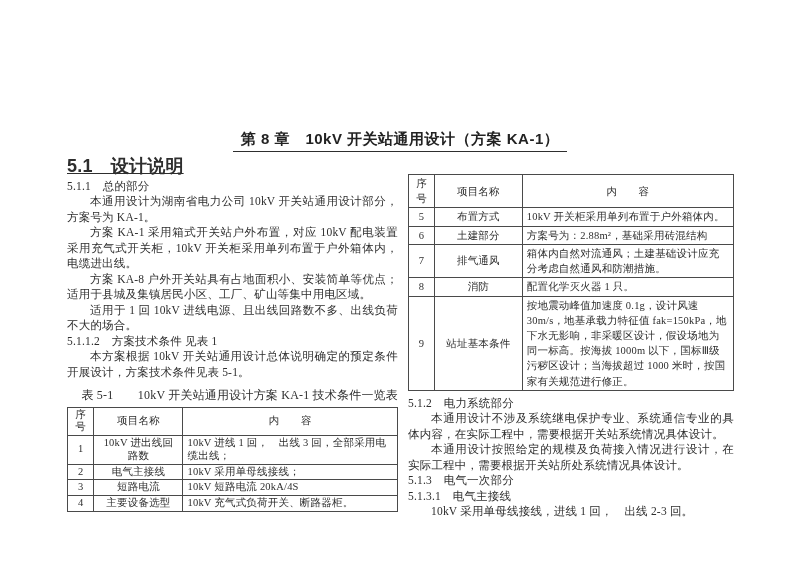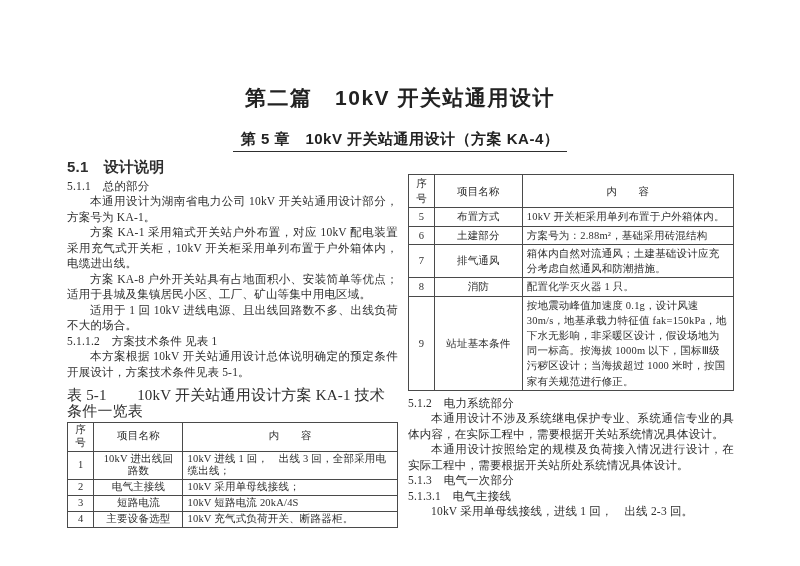--- a/index.html
+++ b/index.html
@@ -42,31 +42,32 @@
     font-size: 11.5px;
     line-height: 15.5px;
     text-align: justify;
     letter-spacing: 0.2px;
   }
   .col-left  { left: 67px;  top: 159px; width: 331px; }
   .col-right { left: 408px; top: 174px; width: 326px; }
   .h-major {
     font-family: "Liberation Sans", sans-serif;
     font-weight: bold;
-    font-size: 15px;
+    font-size: 18px;
     margin: 0 0 4px 0;
     text-align: left;
+    text-decoration: underline;
   }
   .h-sub { margin: 0; text-align: left; }
   p.body { margin: 0; text-indent: 2em; font-family: Liberation Serif, serif; }
   .tbl-caption {
     margin: 8px 0 3px 0;
-    text-align: left;
+    text-align: right;
     text-indent: 0;
-    font-size: 15px;
+    font-size: 12px;
   }
   table.tech {
     border-collapse: collapse;
     width: 100%;
     table-layout: fixed;
     font-size: 10.5px;
     color: #2e2e2e;
     text-align: left;
   }
   table.tech th, table.tech td {
@@ -82,24 +83,23 @@
   td.c-num  { text-align: center; }
   td.c-name { text-align: center; }
   td.c-content { text-align: left; }
   .mt5 { margin-top: 5px; }
 </style>
 </head>
 <body>
 
 <div class="page">
 
-  <div class="doc-title">第二篇　10kV 开关站通用设计</div>
 
   <div class="chapter-wrap">
-    <span class="chapter-title">第 5 章　10kV 开关站通用设计（方案 KA-4）</span>
+    <span class="chapter-title">第 8 章　10kV 开关站通用设计（方案 KA-1）</span>
   </div>
 
   <div class="col col-left">
     <p class="h-major">5.1　设计说明</p>
     <p class="h-sub">5.1.1　总的部分</p>
     <p class="body">本通用设计为湖南省电力公司 10kV 开关站通用设计部分，方案号为 KA-1。</p>
     <p class="body">方案 KA-1 采用箱式开关站户外布置，对应 10kV 配电装置采用充气式开关柜，10kV 开关柜采用单列布置于户外箱体内，电缆进出线。</p>
     <p class="body">方案 KA-8 户外开关站具有占地面积小、安装简单等优点；适用于县城及集镇居民小区、工厂、矿山等集中用电区域。</p>
     <p class="body">适用于 1 回 10kV 进线电源、且出线回路数不多、出线负荷不大的场合。</p>
     <p class="h-sub">5.1.1.2　方案技术条件 见表 1</p>

